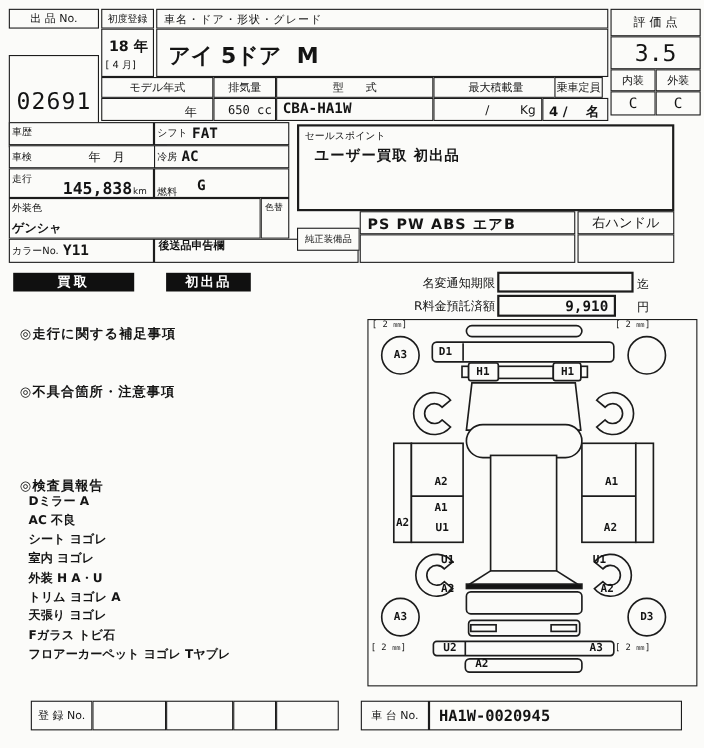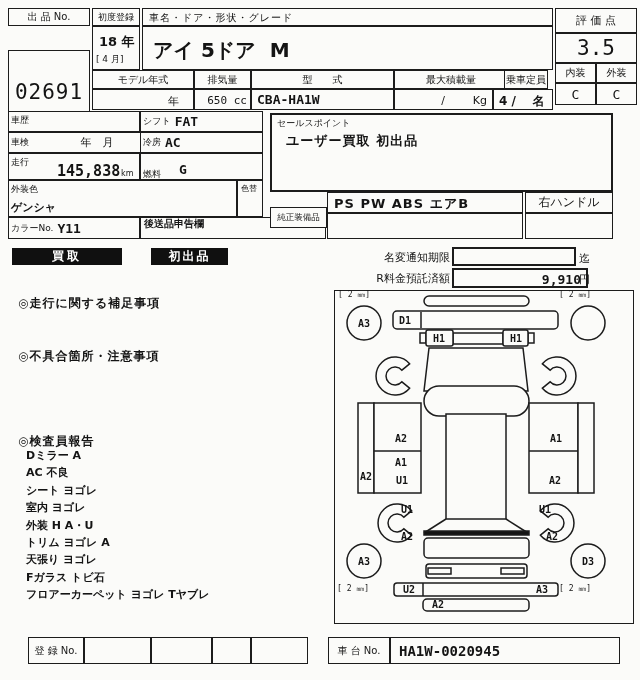--- a/index.html
+++ b/index.html
@@ -118,21 +118,21 @@
   <div class="cell" style="left:525px;top:213px;width:88px;height:26px;"></div>
 
   <div class="badge" style="left:12px;top:248px;width:110px;height:17px;">買取</div>
   <div class="badge" style="left:151px;top:248px;width:77px;height:17px;letter-spacing:2px;">初出品</div>
 
   <div class="nob" style="position:absolute;left:352px;top:250px;width:98px;text-align:right;font-size:11px;">名変通知期限</div>
   <div class="notice-box" style="left:452px;top:247px;width:124px;height:19px;"></div>
   <div class="nob" style="position:absolute;left:579px;top:251px;font-size:11px;">迄</div>
 
   <div class="nob" style="position:absolute;left:352px;top:271px;width:98px;text-align:right;font-size:11px;">R料金預託済額</div>
-  <div class="notice-box mono b" style="left:452px;top:268px;width:136px;height:20px;font-size:13px;text-align:right;padding:2px 5px 0 0;">9,910</div>
+  <div class="notice-box mono b" style="left:452px;top:268px;width:108px;height:20px;font-size:13px;text-align:right;padding:2px 5px 0 0;">9,910</div>
   <div class="nob" style="position:absolute;left:579px;top:272px;font-size:11px;">円</div>
 
   <div class="sec" style="left:18px;top:295px;">◎走行に関する補足事項</div>
   <div class="sec" style="left:18px;top:348px;">◎不具合箇所・注意事項</div>
   <div class="sec" style="left:18px;top:433px;">◎検査員報告</div>
   <div style="position:absolute;left:26px;top:447px;">
       <div class="insp-item">Dミラー A</div>
       <div class="insp-item">AC 不良</div>
       <div class="insp-item">シート ヨゴレ</div>
       <div class="insp-item">室内 ヨゴレ</div>

